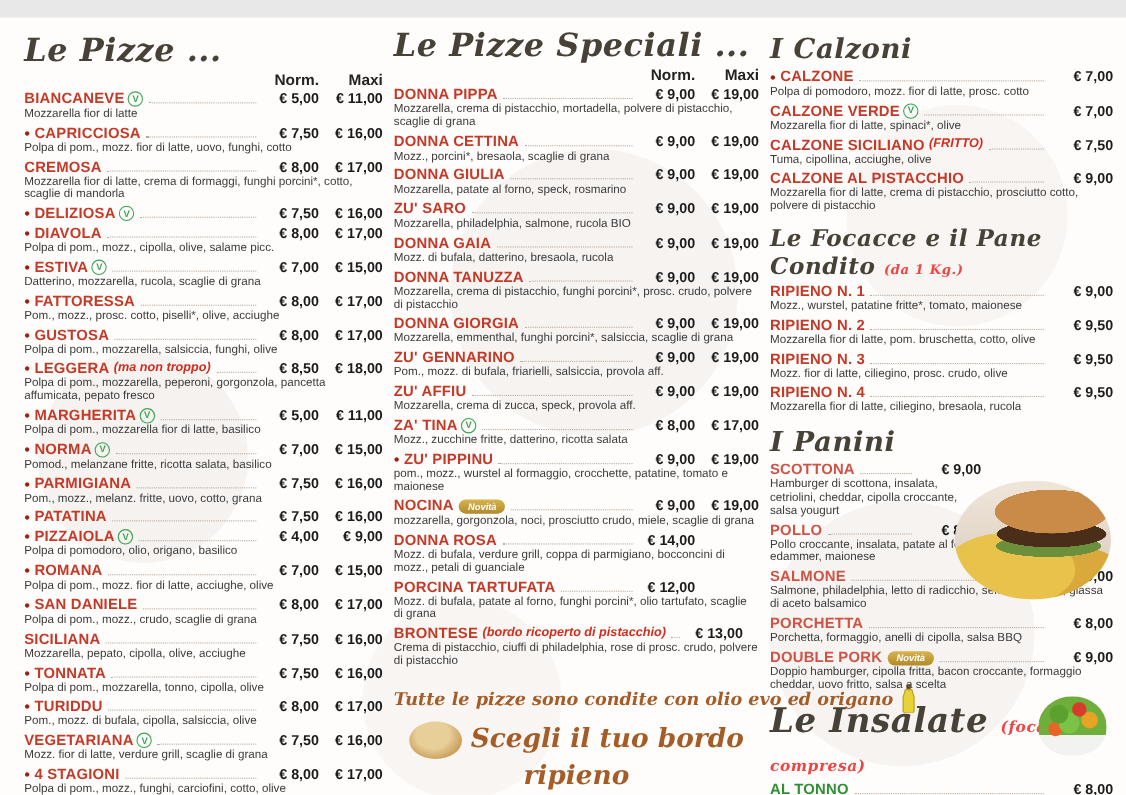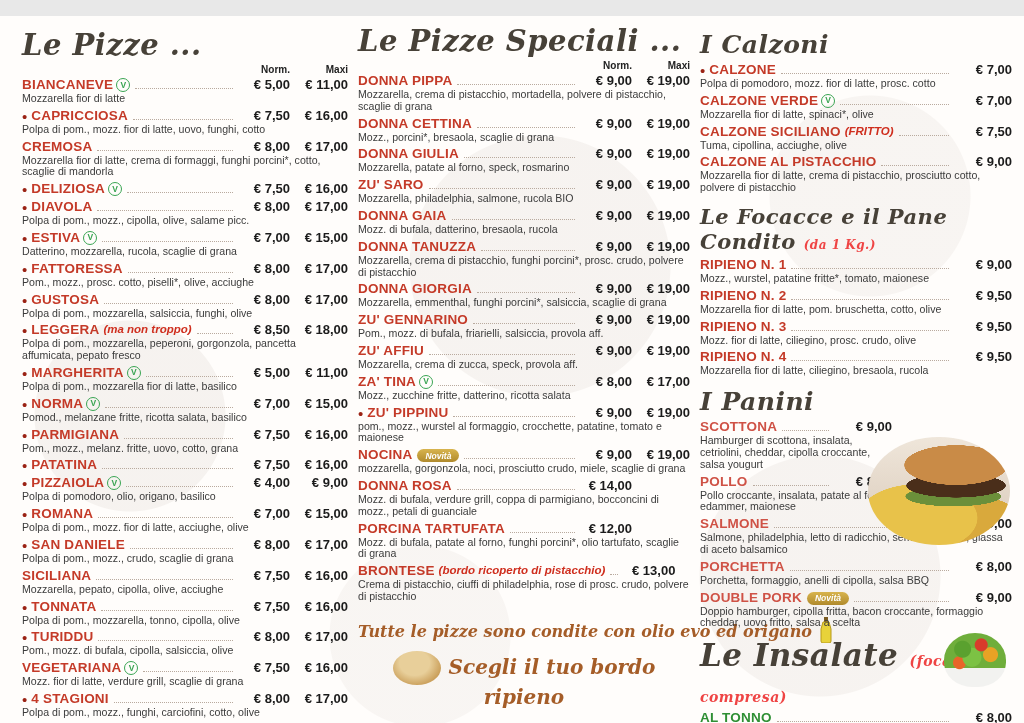--- a/index.html
+++ b/index.html
@@ -16,21 +16,21 @@
   .col{position:absolute;top:0;}
   #col1{left:22px;top:12px;width:326px;}
   #col2{left:358px;top:8px;width:332px;}
   #col3{left:700px;top:14px;width:312px;}
   .script-title{font-family:"DejaVu Serif",serif;font-style:italic;font-weight:bold;color:#474138;letter-spacing:.5px;}
   .h-main{font-size:29px;margin:0 0 2px 0;}
   .h-side{font-size:25px;margin:0 0 3px 0;}
   .h-focacce{font-size:21px;margin:10px 0 3px 0;}
   .h-insalate{font-size:31px;margin:8px 0 1px 0;}
   .sub-red{font-family:"DejaVu Serif",serif;font-style:italic;font-weight:bold;color:#ef4444;}
-  .price-head{display:flex;justify-content:flex-end;font-size:10px;font-weight:bold;color:#222;margin-bottom:2px;}
+  .price-head{display:flex;justify-content:flex-end;font-size:14px;font-weight:bold;color:#222;margin-bottom:2px;}
   .price-head span{display:inline-block;}
   .ph-norm{width:52px;text-align:right;}
   .ph-maxi{width:58px;text-align:right;}
   .mi{margin-bottom:3px;}
   .nl{display:flex;align-items:flex-end;line-height:15px;}
   .iname{color:#c43a28;font-weight:bold;font-size:13.5px;letter-spacing:.2px;white-space:nowrap;}
   .sec-insalate .iname{color:#2f8f34;}
   .sec-panini .iname{color:#cf5246;}
   .bullet{color:#9b2315;font-size:15px;margin-right:4px;line-height:13px;}
   .sfx{color:#cf2e1e;font-style:italic;font-weight:bold;font-size:11.5px;margin-left:4px;white-space:nowrap;}
@@ -59,21 +59,21 @@
        radial-gradient(circle at 60% 22%, #d93b2b 0 6px, transparent 7px),
        radial-gradient(circle at 75% 40%, #e8a225 0 7px, transparent 8px),
        radial-gradient(circle at 45% 45%, #7cc244 0 9px, transparent 10px),
        radial-gradient(circle at 25% 55%, #e8652a 0 6px, transparent 7px),
        linear-gradient(180deg,#6fae3b 0 65%, #f2f2f0 65% 100%);}
   .bread-photo{display:inline-block;width:48px;height:34px;border-radius:50%;vertical-align:middle;margin-right:8px;
      background:radial-gradient(ellipse at 45% 35%, #e8cf9a 0 40%, #c99d58 75%, #8a5a2e 100%);}
   .oil-icon{display:inline-block;vertical-align:middle;margin-left:6px;}
   .footer-script{font-family:"DejaVu Serif",serif;font-style:italic;font-weight:bold;color:#a55d28;}
   .fs1{font-size:16px;margin-top:14px;white-space:nowrap;}
-  .fs2{font-size:20px;text-align:center;margin-top:4px;}
+  .fs2{font-size:24px;text-align:center;margin-top:4px;}
   .footnote{text-align:center;font-style:italic;color:#857番566;color:#85755f;font-size:9.6px;line-height:15px;margin-top:10px;}
 </style>
 </head>
 <body>
 
 <div class="page">
 
   <div class="col" id="col1">
     <div class="script-title h-main">Le Pizze ...</div>
     <div class="price-head">

